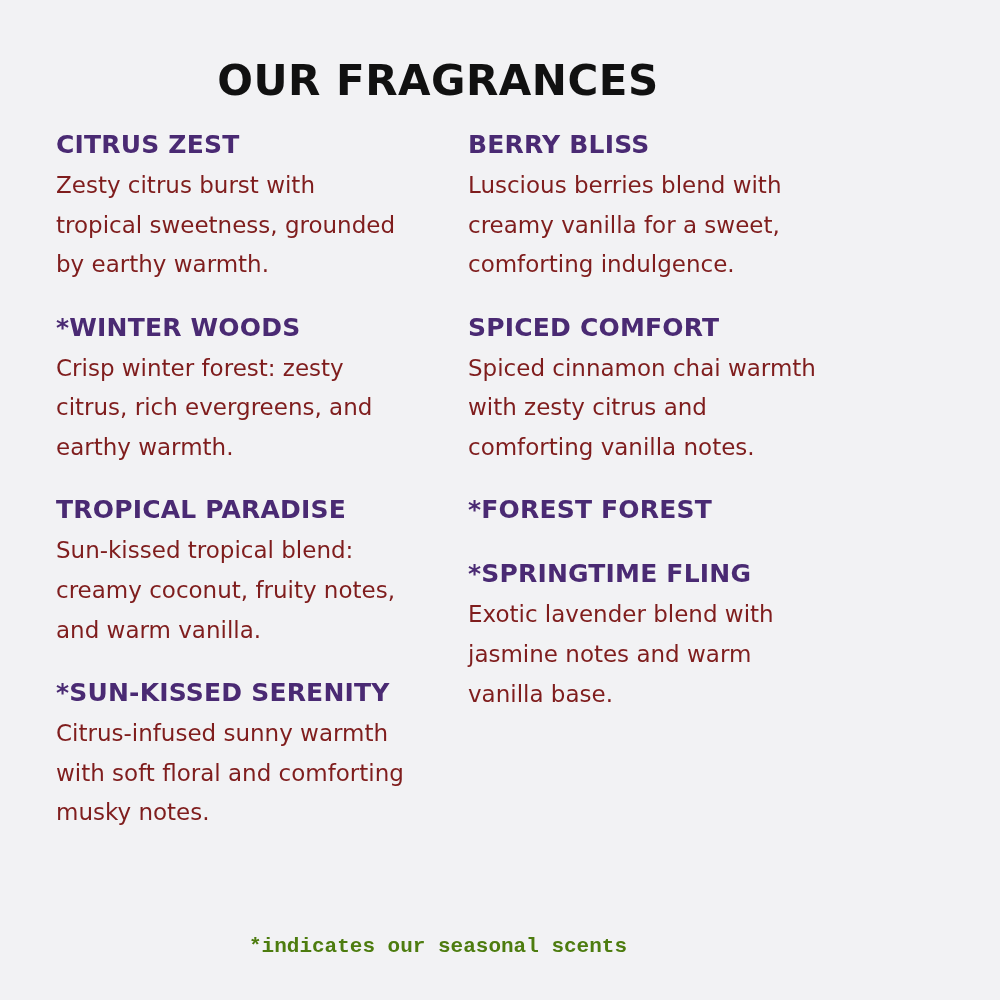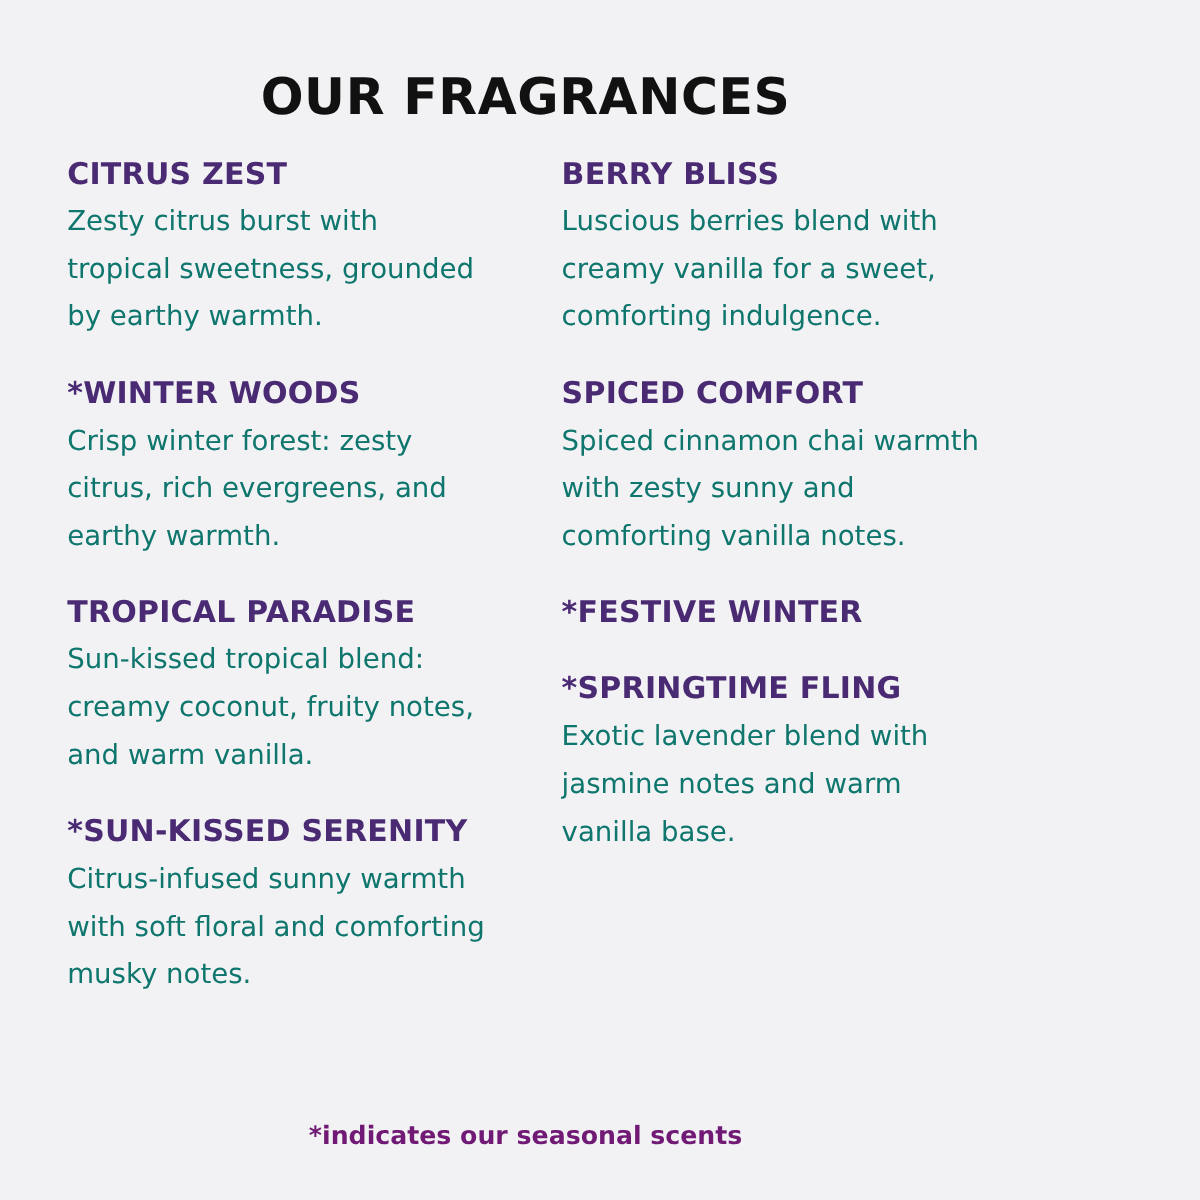--- a/index.html
+++ b/index.html
@@ -48,31 +48,32 @@
     font-size: 25px;
     font-weight: 700;
     color: #4a2a73;
     letter-spacing: 0.2px;
     margin: 0 0 6px 0;
     line-height: 1.2;
   }
   .item-desc {
     font-size: 23px;
     font-weight: 400;
-    color: #0f766e;
+    color: #7f1d1d;
     line-height: 1.72;
     margin: 0;
   }
   .footnote {
     text-align: center;
     font-size: 21px;
     font-weight: 700;
-    color: #701a75;
+    color: #4d7c0f;
     margin-top: 6px;
     margin-bottom: 22px;
+    font-family: Liberation Mono, monospace;
   }
   .col {
     display: flex;
     flex-direction: column;
   }
 </style>
 </head>
 <body>
 
 <div class="page">
@@ -107,25 +108,25 @@
 
     <div class="col col-right">
 
       <div class="item">
         <p class="item-name">BERRY BLISS</p>
         <p class="item-desc">Luscious berries blend with creamy vanilla for a sweet, comforting indulgence.</p>
       </div>
 
       <div class="item">
         <p class="item-name">SPICED COMFORT</p>
-        <p class="item-desc">Spiced cinnamon chai warmth with zesty sunny and comforting vanilla notes.</p>
+        <p class="item-desc">Spiced cinnamon chai warmth with zesty citrus and comforting vanilla notes.</p>
       </div>
 
       <div class="item">
-        <p class="item-name">*FESTIVE WINTER</p>
+        <p class="item-name">*FOREST FOREST</p>
       </div>
 
       <div class="item">
         <p class="item-name">*SPRINGTIME FLING</p>
         <p class="item-desc">Exotic lavender blend with jasmine notes and warm vanilla base.</p>
       </div>
 
     </div>
 
   </div>

